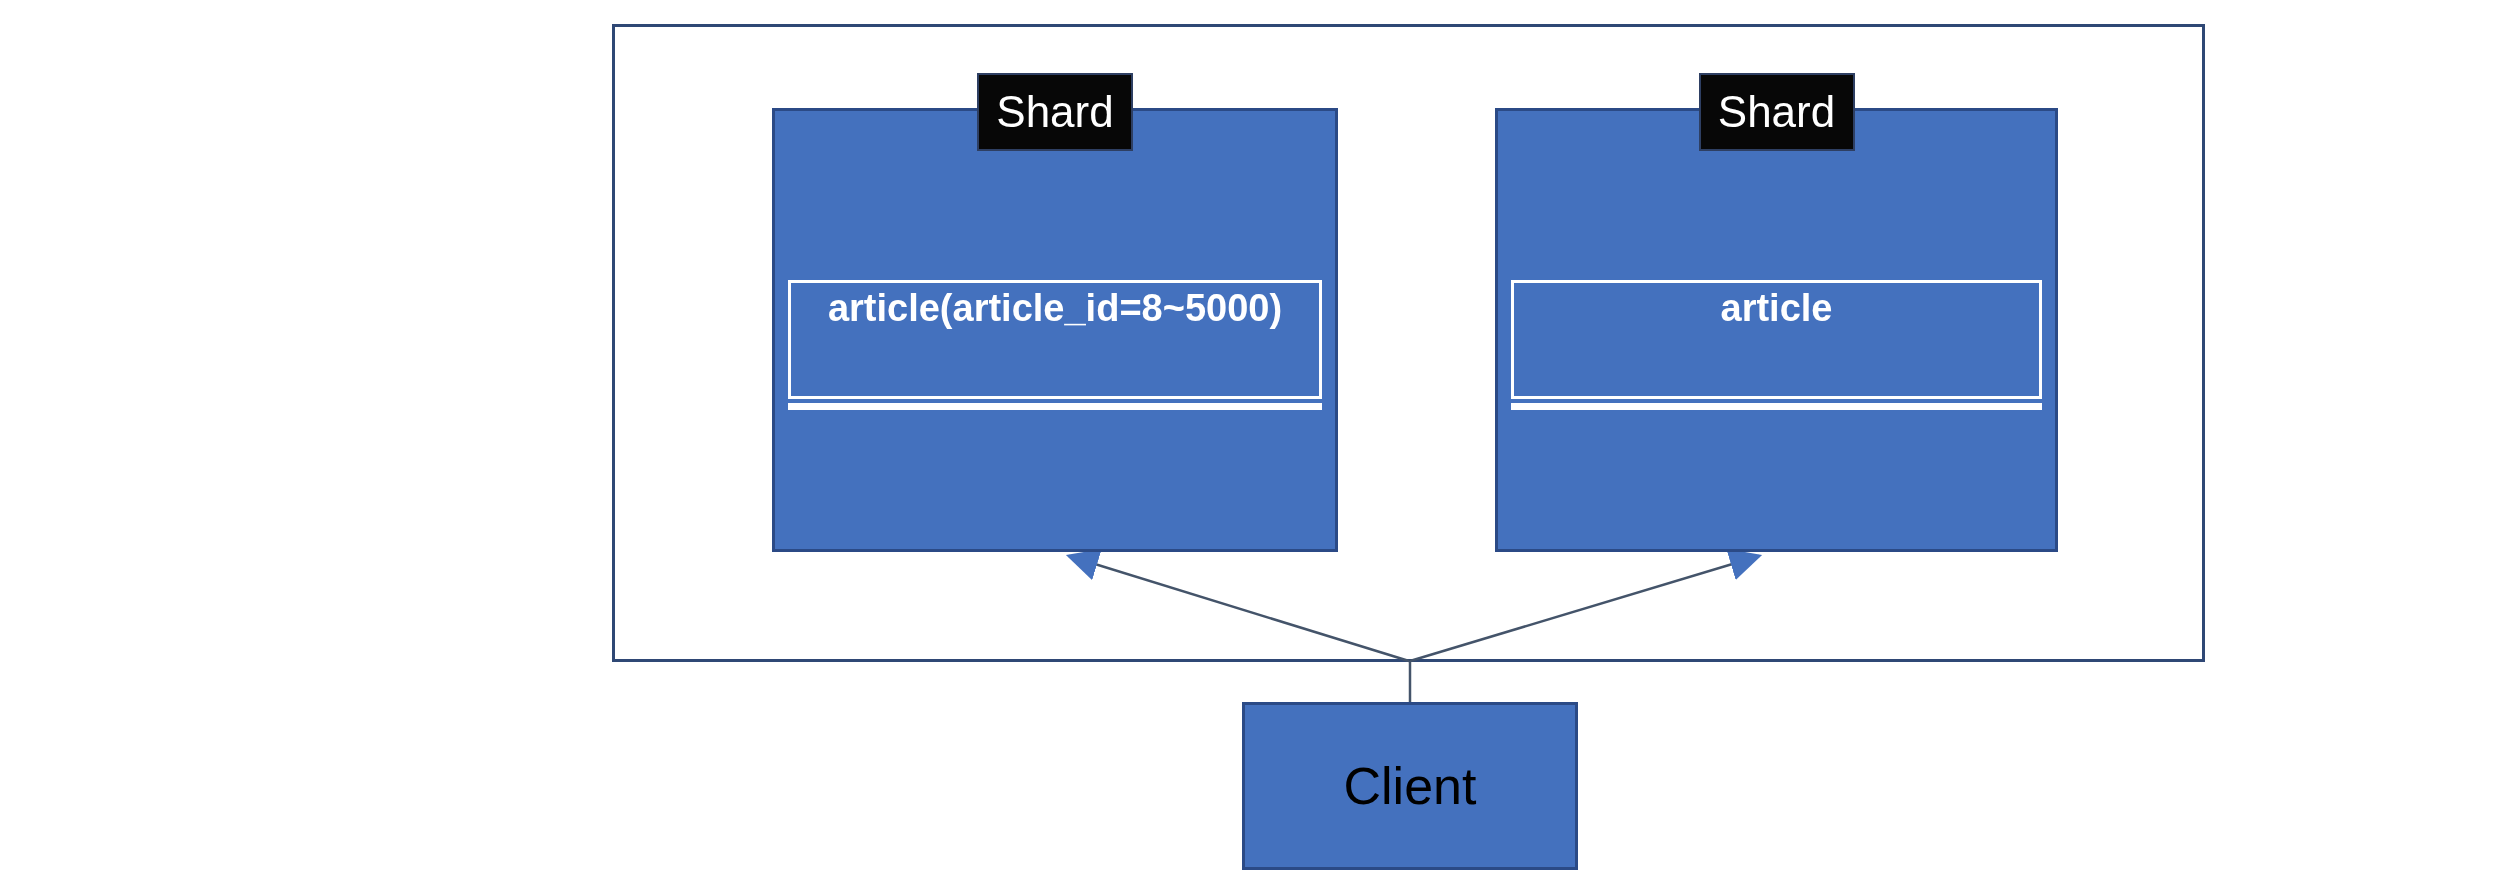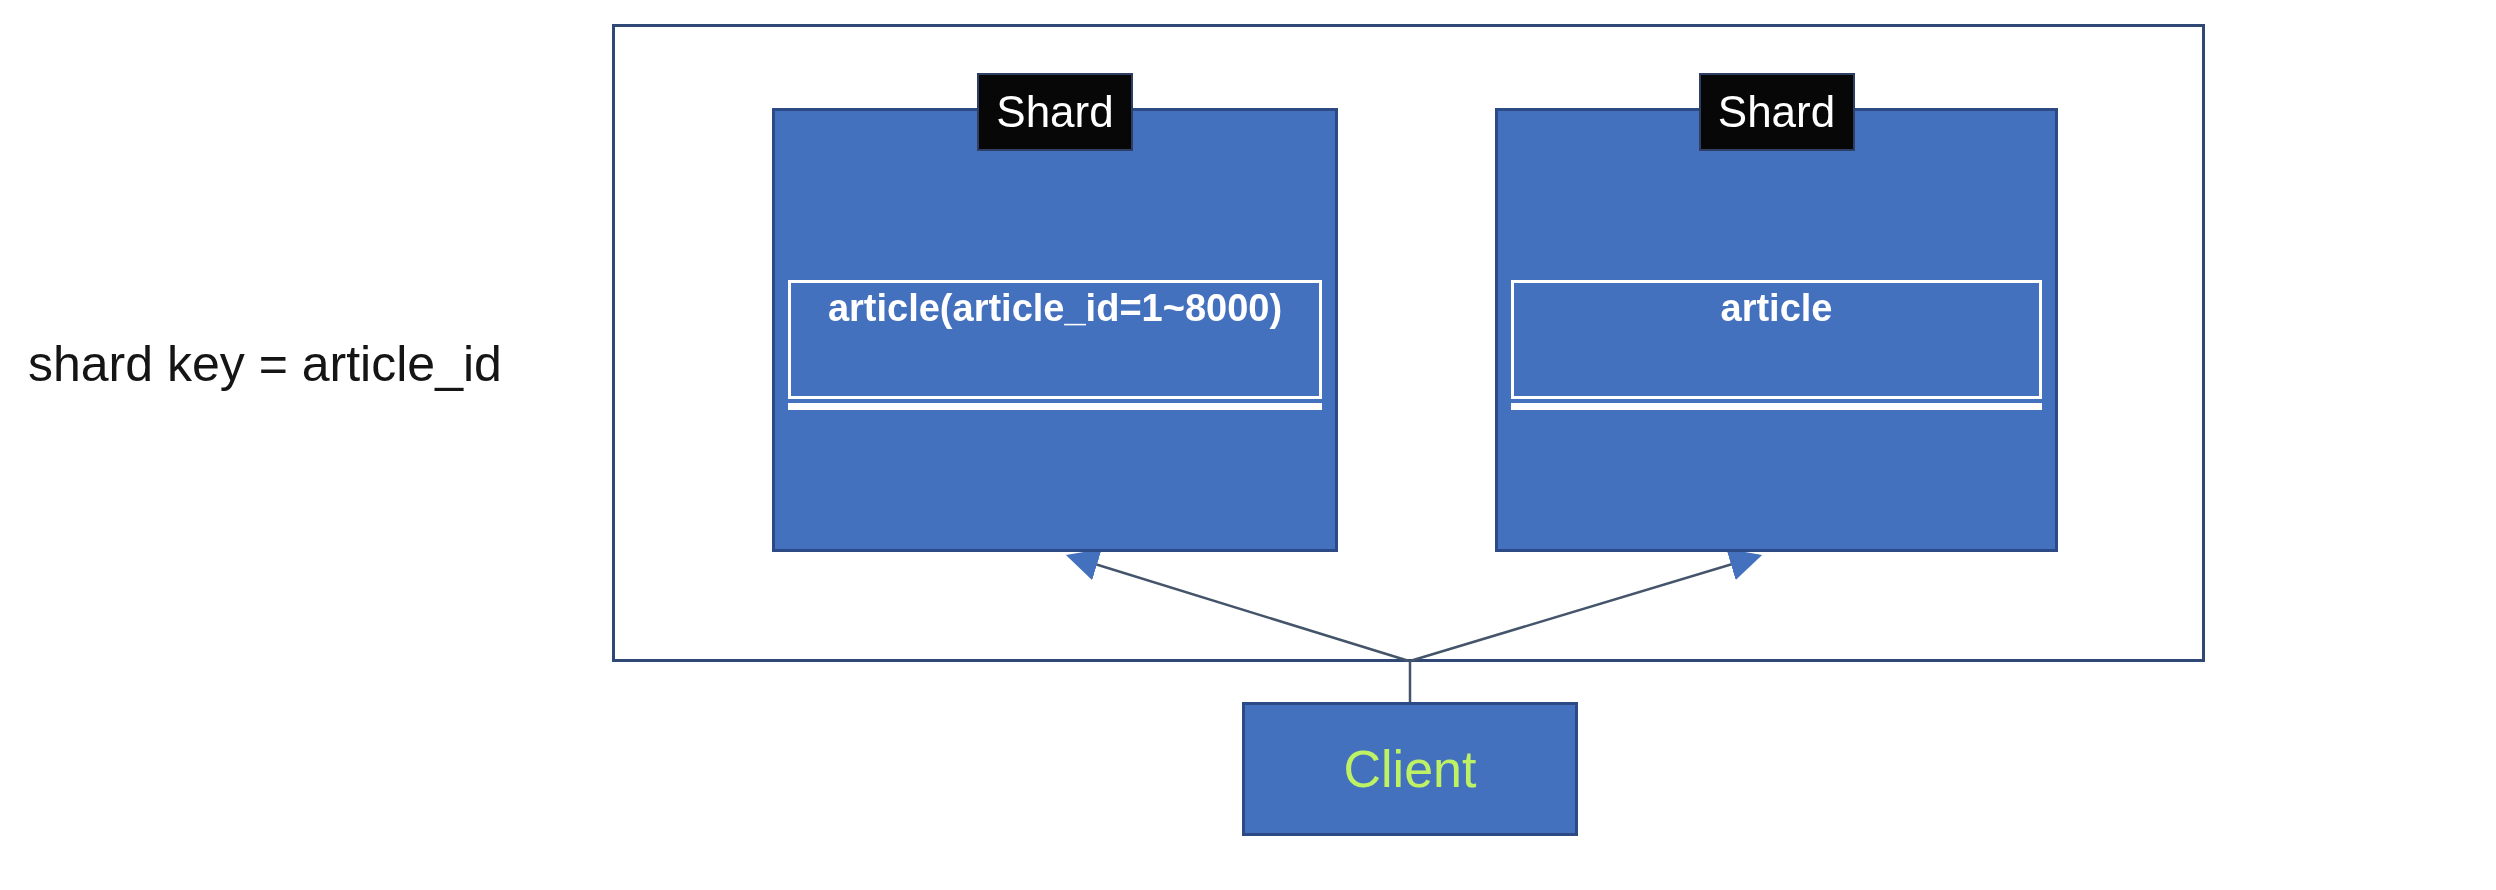--- a/index.html
+++ b/index.html
@@ -92,66 +92,65 @@
     height: 7px;
     background: #ffffff;
   }
 
   
   .client-box {
     position: absolute;
     left: 1242px;
     top: 702px;
     width: 336px;
-    height: 134px;
+    height: 168px;
     background: #4471BE;
     border: 3px solid #2B4A86;
     box-sizing: border-box;
     display: flex;
     align-items: center;
     justify-content: center;
-    color: #bef264;
+    color: #000000;
     font-size: 52px;
   }
 
   
   .connectors {
     position: absolute;
     left: 0;
     top: 0;
     width: 2496px;
     height: 890px;
     pointer-events: none;
   }
 </style>
 </head>
 <body>
 
 <div class="stage">
 
-  <div class="annotation">shard key = article_id</div>
 
   <div class="boundary"></div>
 
   <svg class="connectors" viewBox="0 0 2496 890" xmlns="http://www.w3.org/2000/svg">
     <defs>
       <marker id="arrowhead" viewBox="0 0 10 10" refX="9" refY="5" markerWidth="13" markerHeight="13" orient="auto">
         <path d="M0,0 L10,5 L0,10 Z" fill="#4471BE"></path>
       </marker>
     </defs>
     <line x1="1410" y1="704" x2="1410" y2="661" stroke="#44546A" stroke-width="2.5"></line>
     <line x1="1409" y1="661" x2="1069" y2="556" stroke="#44546A" stroke-width="2.5" marker-end="url(#arrowhead)"></line>
     <line x1="1410" y1="661" x2="1759" y2="556" stroke="#44546A" stroke-width="2.5" marker-end="url(#arrowhead)"></line>
   </svg>
 
   <div class="shard-box shard-1">
     <div class="badge">Shard</div>
     <div class="table">
       <div>article</div>
-      <div>(article_id=1~8000)</div>
+      <div>(article_id=8~5000)</div>
     </div>
     <div class="underbar"></div>
   </div>
 
   <div class="shard-box shard-2">
     <div class="badge">Shard</div>
     <div class="table">
       <div>article</div>
     </div>
     <div class="underbar"></div>

